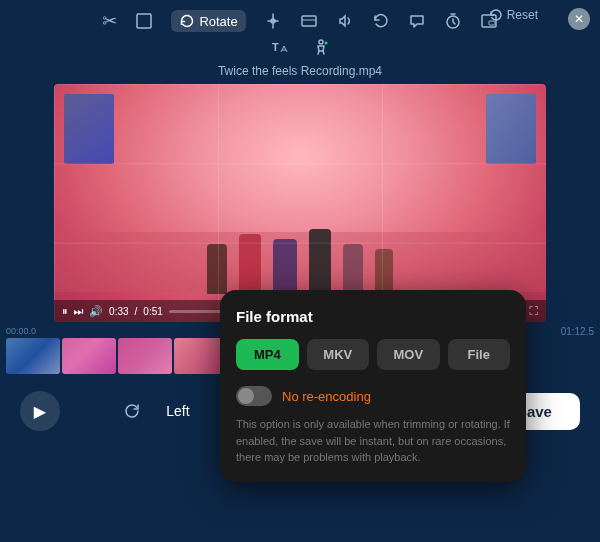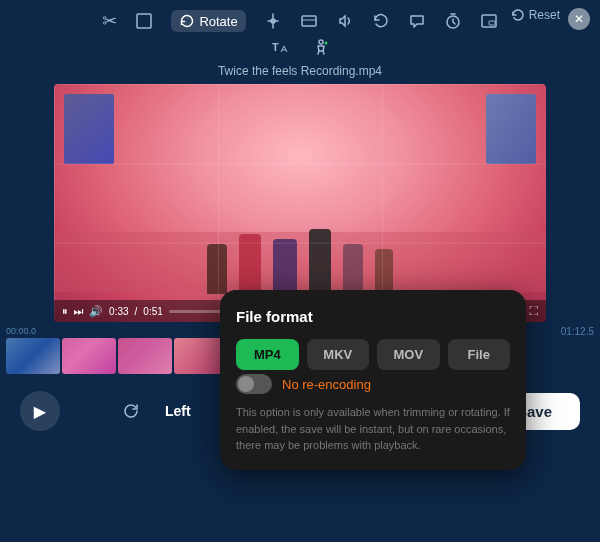--- a/index.html
+++ b/index.html
@@ -35,21 +35,21 @@
       gap: 4px;
       color: #ffffff;
       font-size: 13px;
       font-weight: 500;
       background: rgba(255,255,255,0.15);
       border-radius: 6px;
       padding: 3px 8px;
     }
     .reset-btn {
       position: absolute;
-      right: 40px;
+      right: 62px;
       top: 8px;
       display: flex;
       align-items: center;
       gap: 4px;
       color: #a0b8d0;
       font-size: 12px;
       cursor: pointer;
       background: none;
       border: none;
     }
@@ -238,21 +238,21 @@
       font-size: 16px;
       cursor: pointer;
       border: none;
     }
     .rotate-btn {
       display: flex;
       align-items: center;
       gap: 24px;
       color: white;
       font-size: 14px;
-      font-weight: 700;
+      font-weight: 400;
       background: none;
       border: none;
       cursor: pointer;
     }
     .rotate-btn .icon {
       font-size: 18px;
       color: #a0bcd0;
     }
     .settings-btn {
       width: 36px;
@@ -291,21 +291,21 @@
     }
     .popup-title {
       color: white;
       font-size: 15px;
       font-weight: 600;
       margin-bottom: 14px;
     }
     .format-buttons {
       display: flex;
       gap: 8px;
-      margin-bottom: 4px;
+      margin-bottom: 16px;
     }
     .fmt-btn {
       flex: 1;
       padding: 8px 0;
       border-radius: 8px;
       font-size: 13px;
       font-weight: 600;
       cursor: pointer;
       border: none;
       text-align: center;

